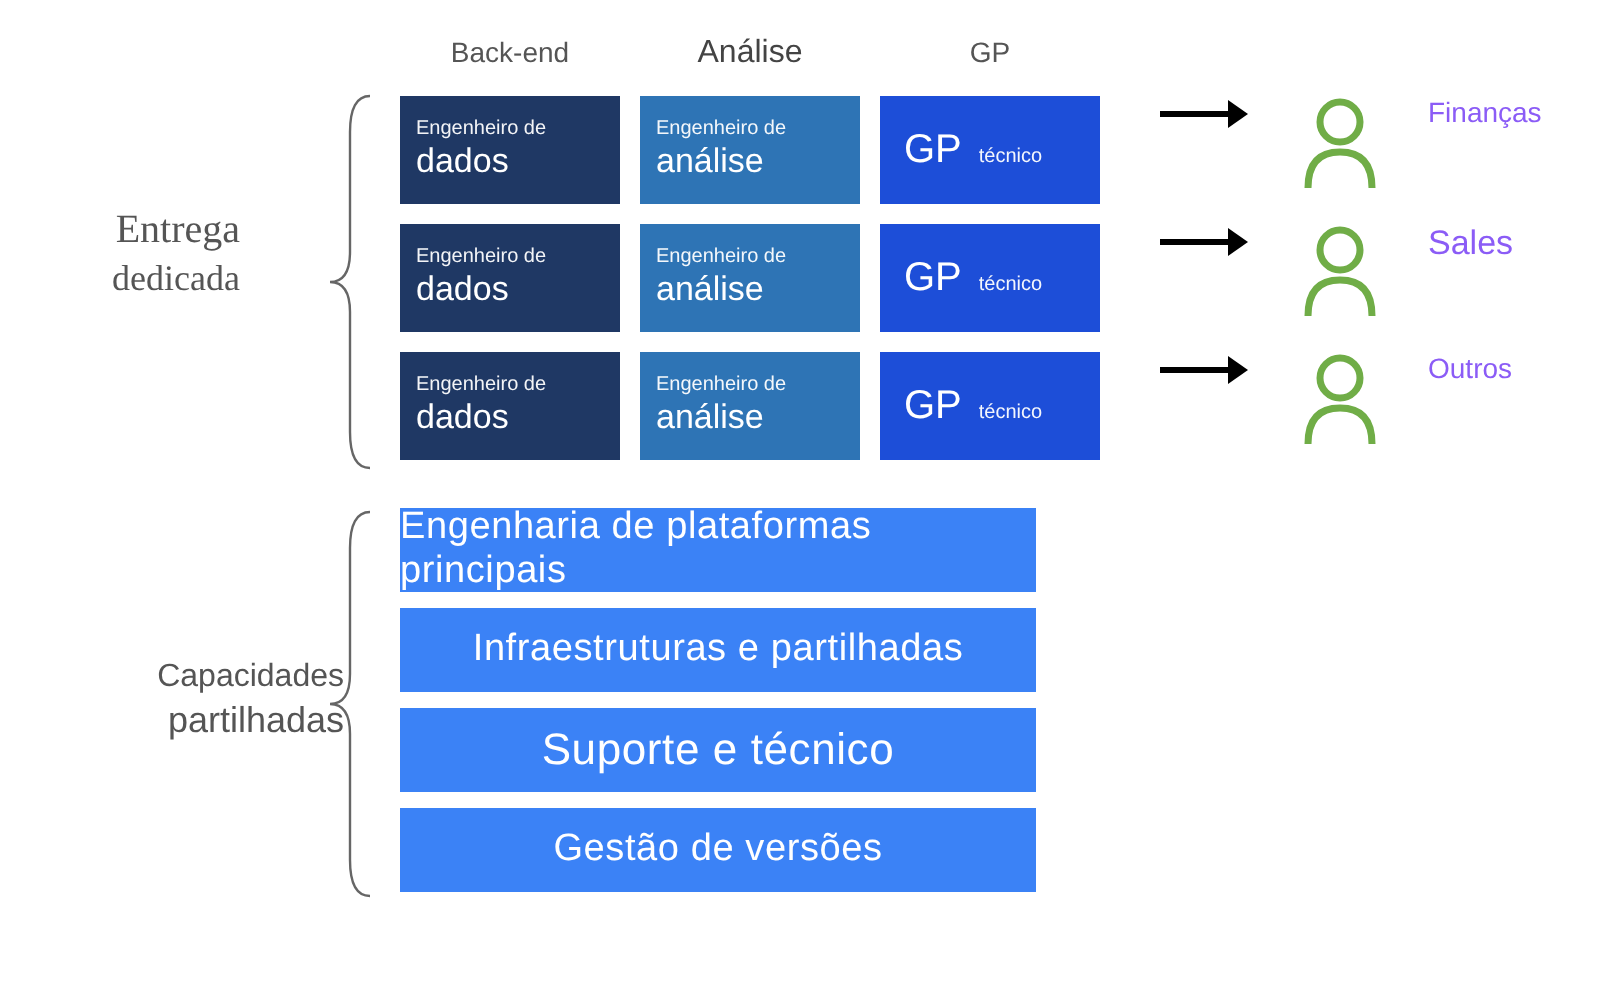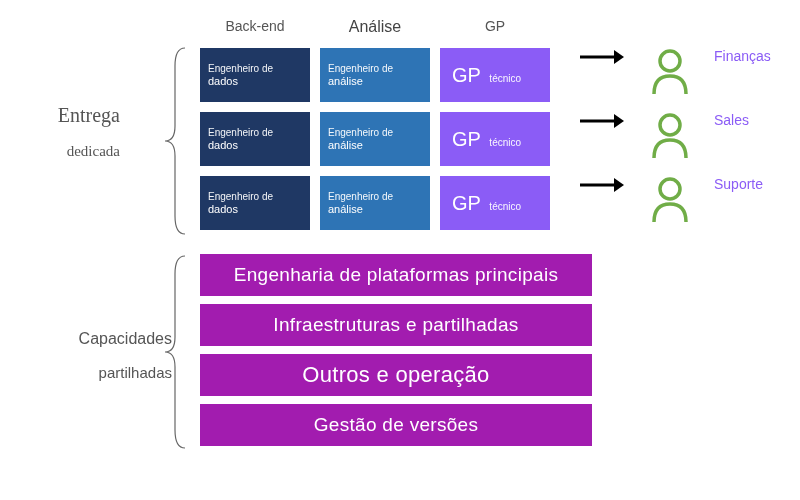--- a/index.html
+++ b/index.html
@@ -13,21 +13,21 @@
   }
   .root { position: relative; width: 800px; height: 500px; }
 
   
   .left-label {
     position: absolute;
     text-align: right;
     color: #555;
   }
   .left-label .line1 { font-size: 20px; }
-  .left-label .line2 { font-size: 15px; margin-top: 16px; }
+  .left-label .line2 { font-size: 18px; margin-top: 2px; }
 
   
   .brace { position: absolute; }
 
   
   .col-headers {
     position: absolute;
     left: 200px;
     top: 18px;
     display: flex;
@@ -54,57 +54,57 @@
   .team-box {
     width: 110px;
     height: 54px;
     color: #fff;
     padding: 6px 8px;
     display: flex;
     flex-direction: column;
     justify-content: center;
   }
   .team-box .small { font-size: 10px; opacity: 0.95; }
-  .team-box .big { font-size: 11px; margin-top: 1px; }
+  .team-box .big { font-size: 17px; margin-top: 1px; }
   .team-box.pm { padding-left: 12px; }
   .team-box.pm .big { font-size: 20px; display: inline-block; }
   .team-box.pm .small { display: inline-block; margin-left: 4px; font-size: 10px; }
 
   .c-dark   { background: #1f3864; }
   .c-mid    { background: #2e74b5; }
-  .c-light  { background: #8b5cf6; }
+  .c-light  { background: #1d4ed8; }
 
   .arrow {
     margin-left: 20px;
     margin-right: 16px;
   }
   .arrow svg { display: block; }
 
   .person-icon svg { display: block; }
 
   .stakeholder-label {
     margin-left: 14px;
     font-size: 14px;
     color: #8b5cf6;
   }
-  .stakeholder-label.emph { font-size: 14px; }
+  .stakeholder-label.emph { font-size: 17px; }
 
   
   .shared-stack {
     position: absolute;
     left: 200px;
     top: 254px;
     display: flex;
     flex-direction: column;
     gap: 8px;
   }
   .shared-bar {
-    width: 392px;
+    width: 318px;
     height: 42px;
-    background: #a21caf;
+    background: #3b82f6;
     color: #fff;
     font-size: 19px;
     display: flex;
     align-items: center;
     justify-content: center;
     letter-spacing: 0.3px;
   }
   .shared-bar.big { font-size: 22px; }
 </style>
 </head>
@@ -217,24 +217,24 @@
             <line x1="0" y1="9" x2="34" y2="9" stroke="#000" stroke-width="3"></line>
             <polygon points="34,2 44,9 34,16" fill="#000"></polygon>
           </svg>
       </span>
       <span class="person-icon">
         <svg width="40" height="48" viewBox="0 0 40 48">
             <circle cx="20" cy="13" r="10" fill="none" stroke="#70ad47" stroke-width="3.5"></circle>
             <path d="M4 46 Q4 28 20 28 Q36 28 36 46" fill="none" stroke="#70ad47" stroke-width="3.5"></path>
           </svg>
       </span>
-      <span class="stakeholder-label">Suporte</span>
+      <span class="stakeholder-label">Outros</span>
     </div>
   </div>
 
   <div class="shared-stack">
     <div class="shared-bar">Engenharia de plataformas principais</div>
     <div class="shared-bar">Infraestruturas e partilhadas</div>
-    <div class="shared-bar big">Outros e operação</div>
+    <div class="shared-bar big">Suporte e técnico</div>
     <div class="shared-bar">Gestão de versões</div>
   </div>
 
 </div>
 
 </body></html>

